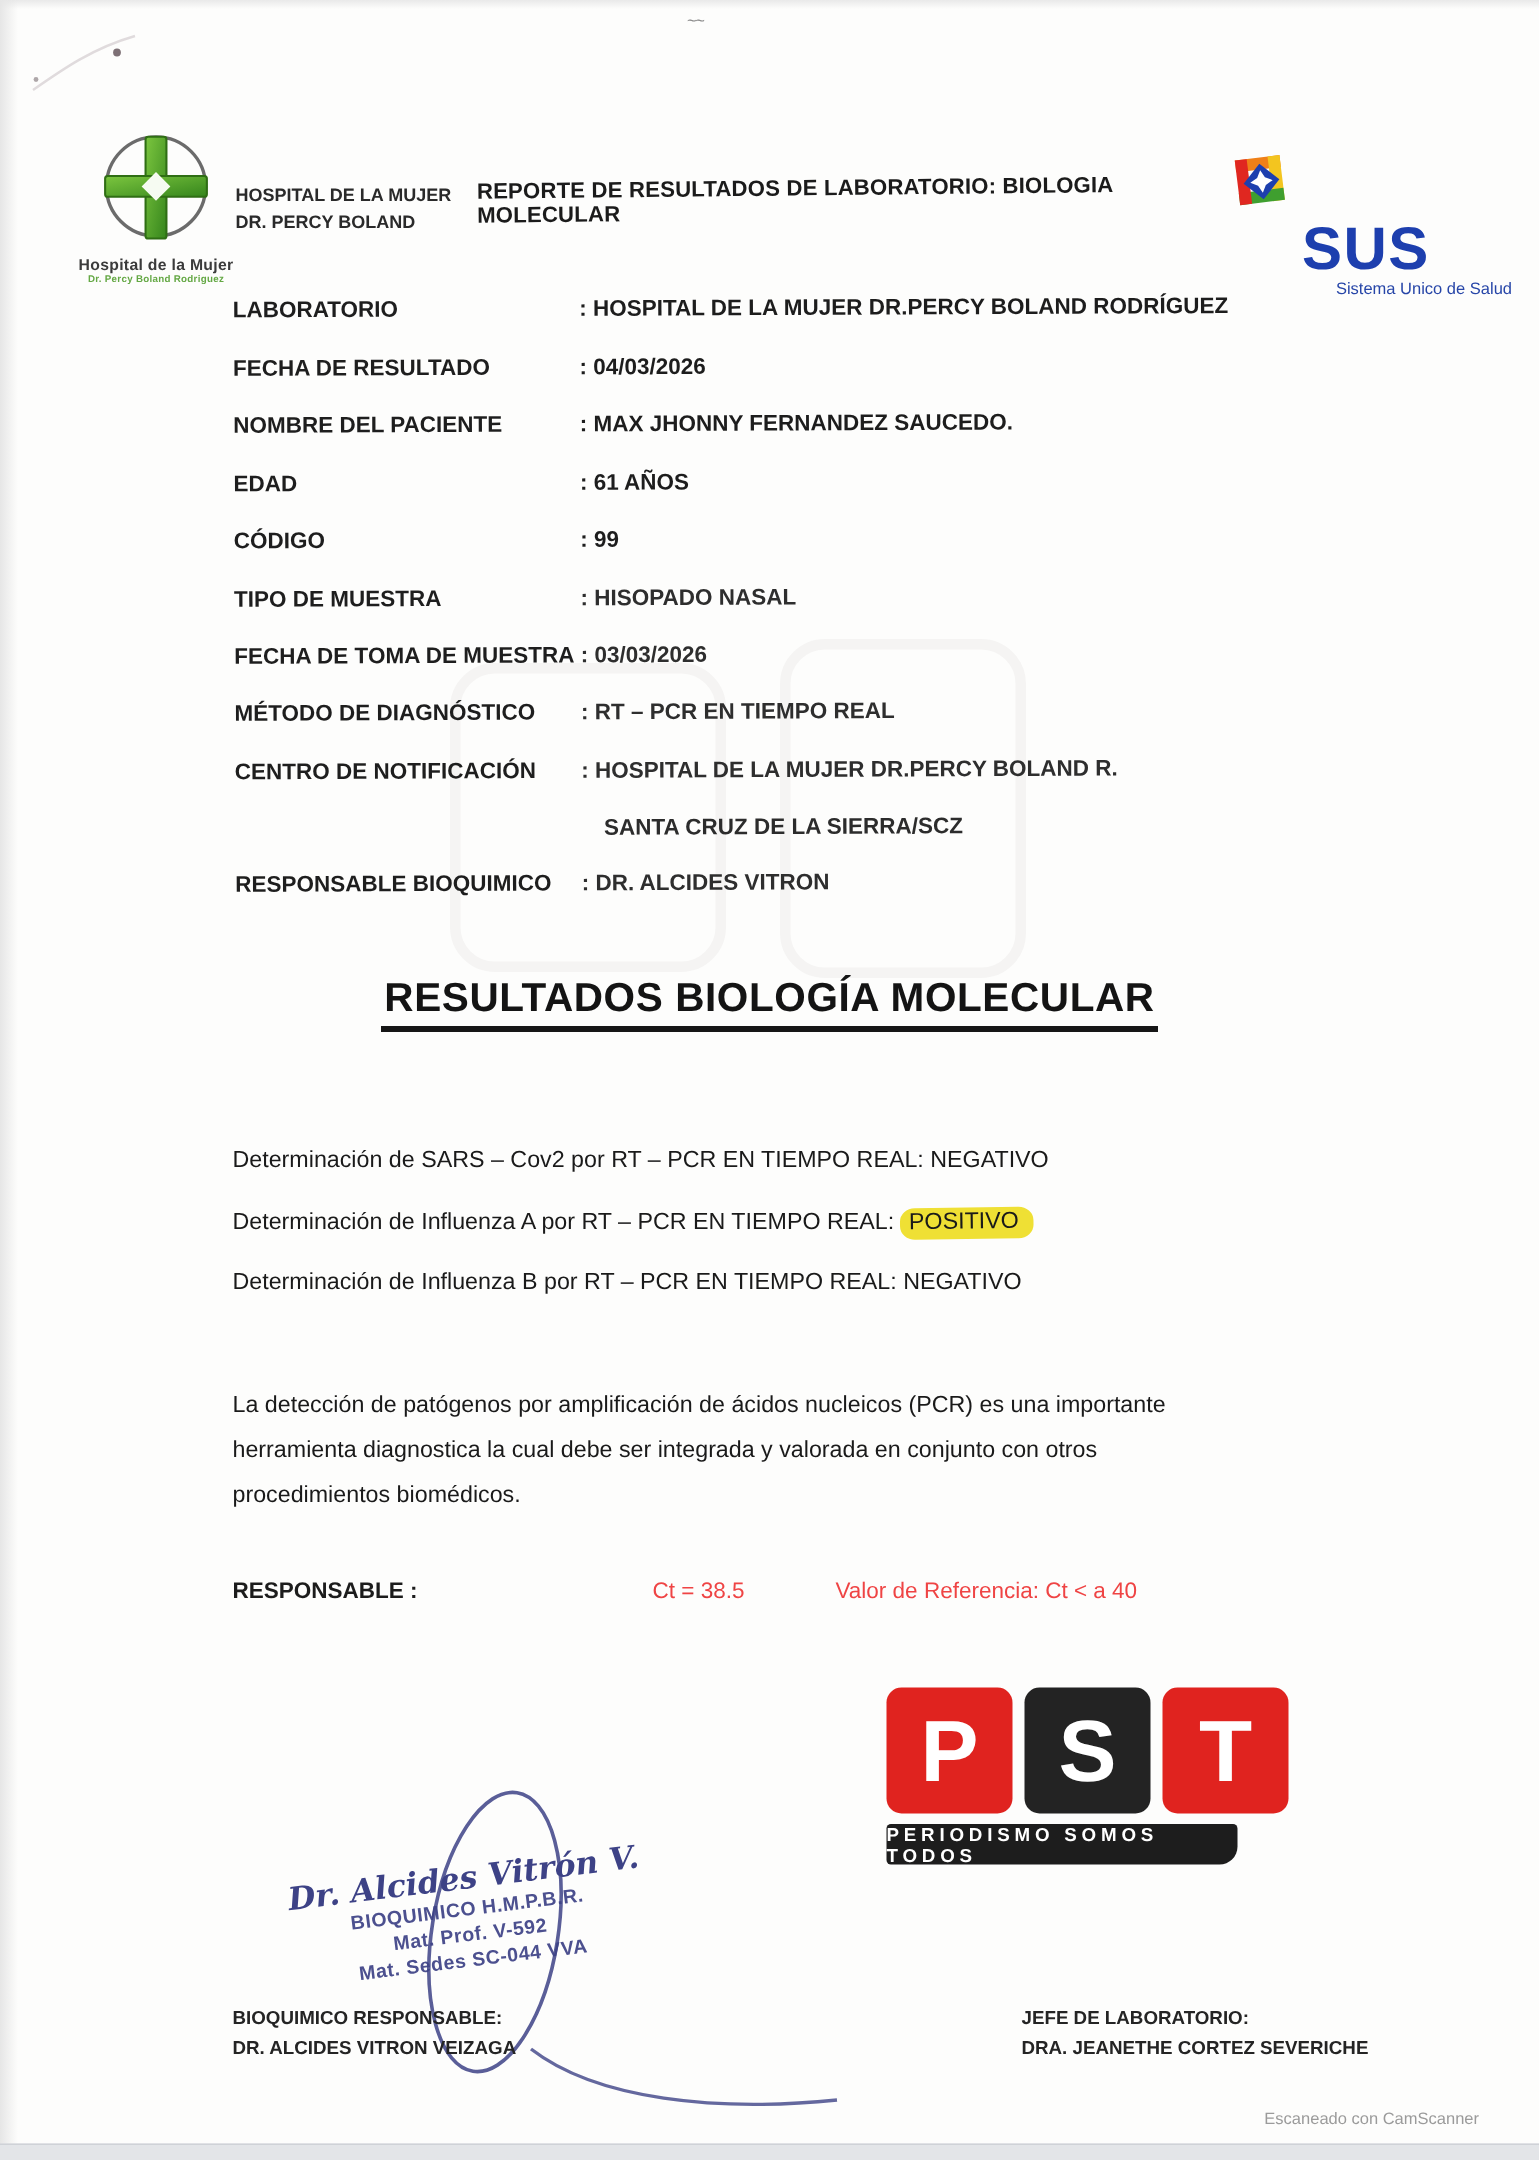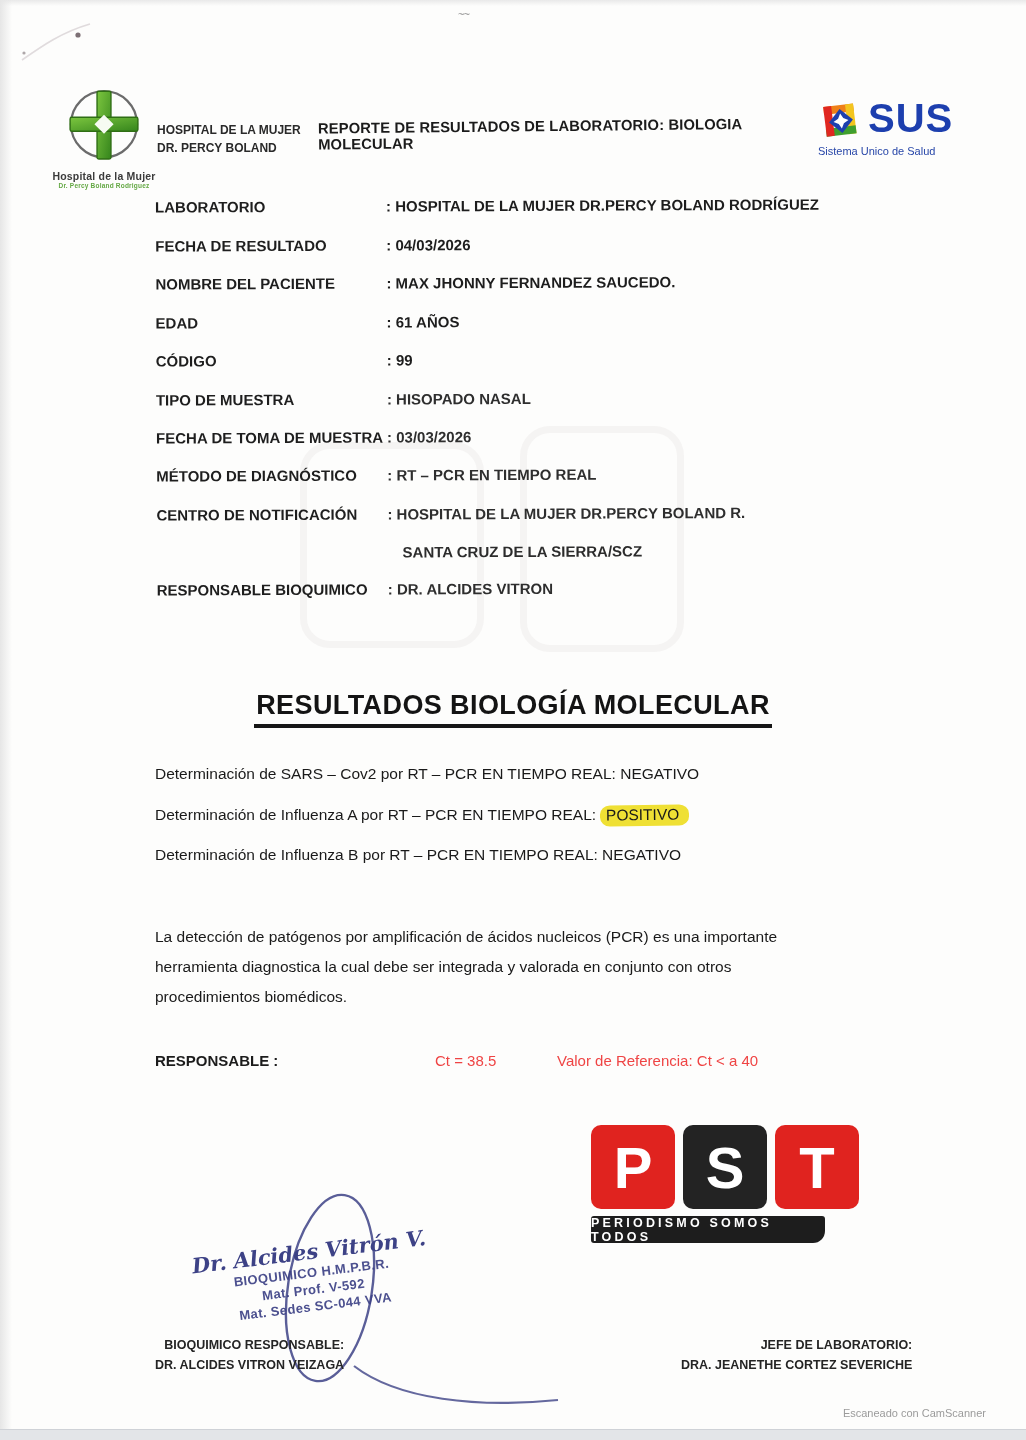--- a/index.html
+++ b/index.html
@@ -13,51 +13,51 @@
   .edge-top{left:0;top:0;width:1026px;height:6px;background:linear-gradient(to bottom,#e9e9e9,rgba(255,255,255,0));}
   .edge-left{left:0;top:0;width:12px;height:1440px;background:linear-gradient(to right,#e6e6e6,rgba(255,255,255,0));}
   .edge-bottom{left:0;top:1429px;width:1026px;height:11px;background:#e3e5e8;border-top:1px solid #cfd2d7;}
   
   .wm{border:7px solid rgba(110,100,92,0.055);border-radius:30px;}
   
   .hosp-caption{font-size:10.5px;font-weight:700;color:#3b3b3b;letter-spacing:.2px;}
   .hosp-subcaption{font-size:6.5px;font-weight:700;color:#64a844;letter-spacing:.2px;}
   .hosp-name{font-size:12px;font-weight:700;line-height:17.5px;color:#2a2a2a;}
   .report-title{font-size:14.8px;font-weight:700;color:#1b1b1b;transform:rotate(-0.6deg);letter-spacing:.1px;}
-  .sus-word{font-size:40px;font-weight:700;color:#1d3fae;letter-spacing:1px;line-height:40px;}
-  .sus-tag{font-size:11px;color:#2746a8;margin-top:1px;}
+  .sus-word{font-size:40px;font-weight:700;color:#1d3fae;letter-spacing:1px;line-height:40px;margin-top:48px;}
+  .sus-tag{font-size:11px;color:#2746a8;margin-top:1px;text-align:right;}
   
   .fields{left:155px;top:188px;width:720px;transform:rotate(-0.25deg);}
   .frow{position:absolute;left:0;white-space:nowrap;}
   .flabel{display:inline-block;width:231px;font-size:15px;font-weight:700;color:#1e1e1e;}
   .fvalue{font-size:15px;font-weight:700;color:#1d1d1d;}
   .fvalue.lighter{font-weight:700;color:#2e2e2e;}
   .fcont{padding-left:246px;font-size:15px;font-weight:700;color:#2c2c2c;}
   
   .sec-title{left:233px;top:650px;width:560px;text-align:center;}
   .sec-title span{display:inline-block;font-size:27px;font-weight:700;color:#141414;
-    letter-spacing:.4px;border-bottom:4px solid #161616;padding:0 2px 3px 2px;margin-top:40px;}
+    letter-spacing:.4px;border-bottom:4px solid #161616;padding:0 2px 3px 2px;}
   .det{font-size:15.5px;color:#1a1a1a;white-space:nowrap;}
   .det .hl{background:#efe034;border-radius:10px/9px;padding:1px 10px 2px 6px;display:inline-block;transform:rotate(-0.8deg);}
   .note{font-size:15.5px;line-height:30px;color:#1a1a1a;width:675px;}
   .obs-label{font-size:15px;font-weight:700;color:#1c1c1c;}
   .obs-val,.obs-ref{font-size:15px;color:#ef4444;}
   
   .pst-sq{width:84px;height:84px;border-radius:10px;display:flex;align-items:center;justify-content:center;
     color:#fff;font-size:58px;font-weight:700;font-family:"Liberation Sans",sans-serif;}
   .pst-red{background:#e0231f;}
   .pst-black{background:#232323;}
   .pst-bar{width:234px;height:27px;background:#1d1d1d;border-radius:3px 3px 12px 3px;display:flex;align-items:center;justify-content:center;}
   .pst-bar span{color:#fff;font-size:12.5px;font-weight:700;letter-spacing:3.2px;}
   
   .stamp{left:172px;top:1240px;width:280px;transform:rotate(-7deg);text-align:center;color:#3d4286;}
   .stamp .s1{font-family:"DejaVu Serif",serif;font-style:italic;font-weight:700;font-size:21px;line-height:24px;}
   .stamp .s2{font-size:13px;font-weight:700;letter-spacing:.4px;line-height:17px;opacity:.92;}
   
-  .sig-title,.sig-name{font-size:12.5px;font-weight:700;line-height:20px;color:#242424;text-align:right;}
+  .sig-title,.sig-name{font-size:12.5px;font-weight:700;line-height:20px;color:#242424;}
   .cam{font-size:11px;color:#9b9b9b;}
   .topmark{font-size:11px;color:#8d8d8d;letter-spacing:-1px;}
 </style>
 </head>
 <body>
 
 <div class="page">
 
   <div class="abs edge-top"></div>
   <div class="abs edge-left"></div>

